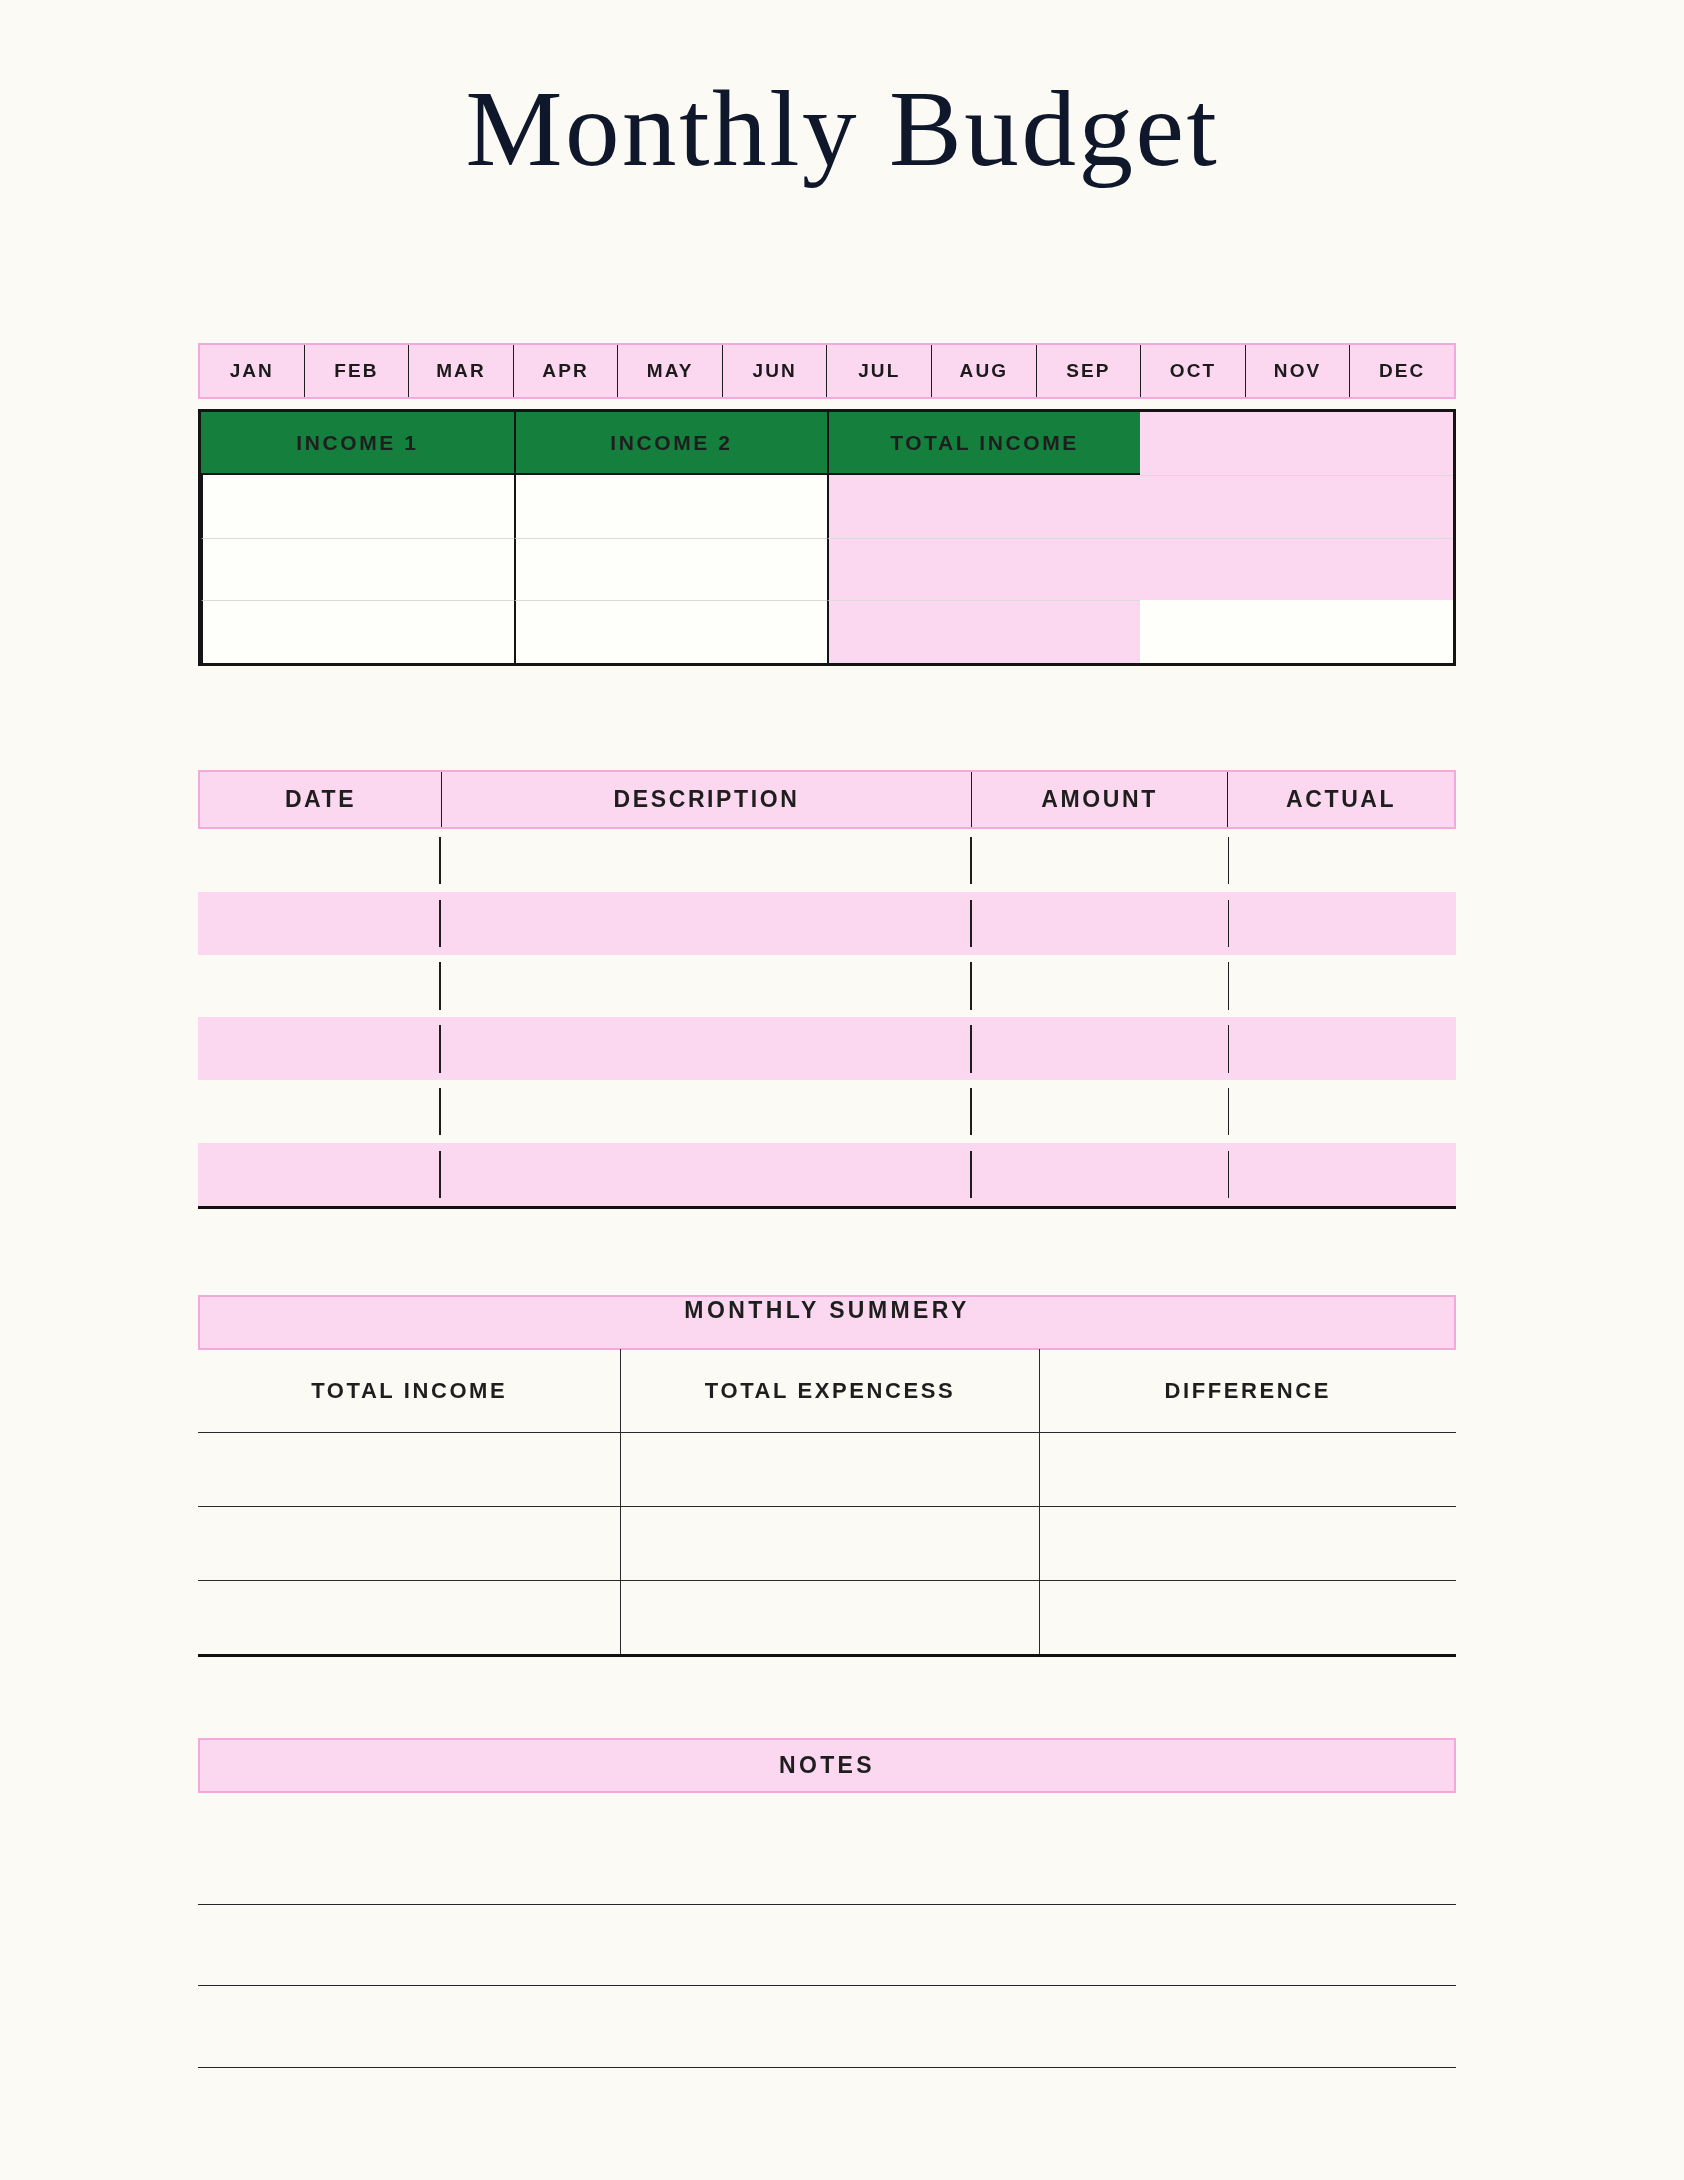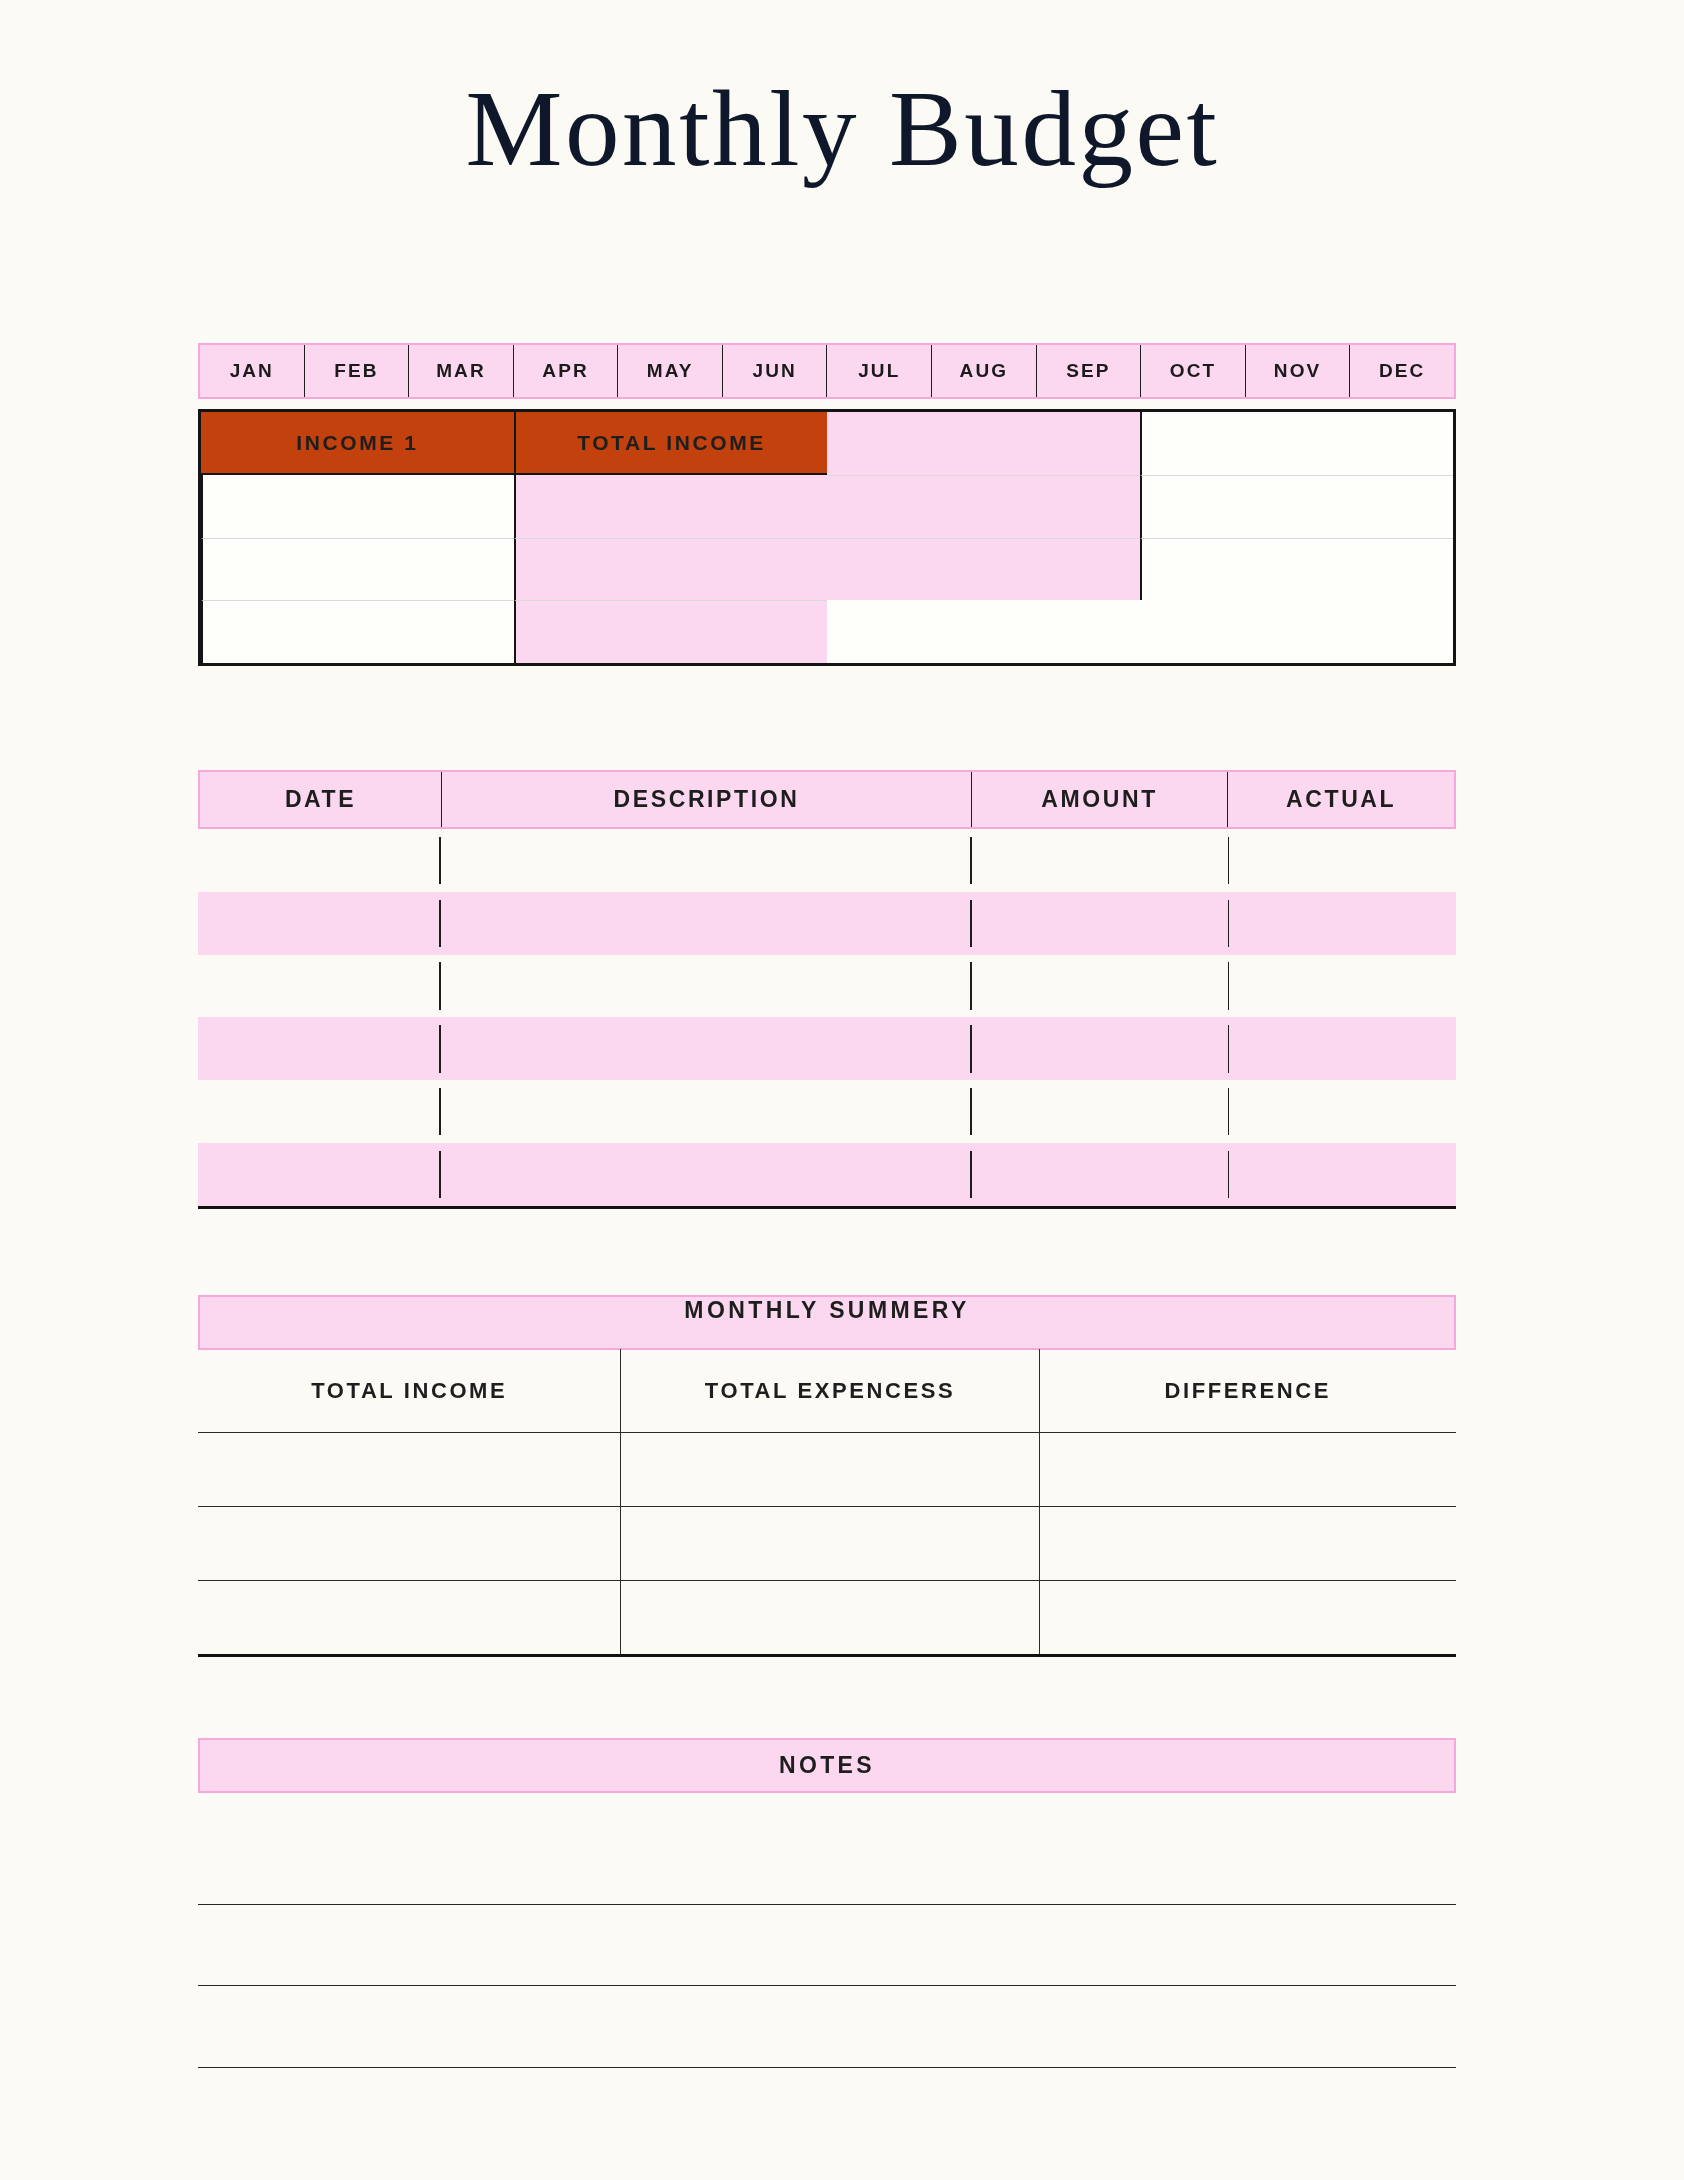--- a/index.html
+++ b/index.html
@@ -59,21 +59,21 @@
     grid-template-rows: 63px 1fr 1fr 1fr;
     border: 3.4px solid #141414;
     background: #fefefb;
   }
   .inc-head {
     display: flex; align-items: center; justify-content: center;
     font-weight: 700;
     font-size: 21px;
     letter-spacing: 2.6px;
     border-bottom: 2.6px solid #141414;
-    background: #c2410c;
+    background: #15803d;
   }
   .vline { border-left: 2.6px solid #141414; }
   .pinkcell { background: #fbd7f0; }
   .rline { border-top: 1.7px solid #dadada; }
 
   
   .exp-head {
     position: absolute;
     left: 198px; top: 770px;
     width: 1258px; height: 59px;
@@ -179,20 +179,21 @@
     <div class="month">JUL</div>
     <div class="month">AUG</div>
     <div class="month">SEP</div>
     <div class="month">OCT</div>
     <div class="month">NOV</div>
     <div class="month">DEC</div>
   </div>
 
   <div class="inc-table">
     <div class="inc-head">INCOME 1</div>
+    <div class="inc-head vline">INCOME 2</div>
     <div class="inc-head vline">TOTAL INCOME</div>
 
     <div class="inc-cell pinkcell"></div>
     <div class="inc-cell vline"></div>
     <div class="inc-cell vline"></div>
     <div class="inc-cell vline pinkcell"></div>
 
     <div class="inc-cell pinkcell rline"></div>
     <div class="inc-cell vline rline"></div>
     <div class="inc-cell vline rline"></div>

